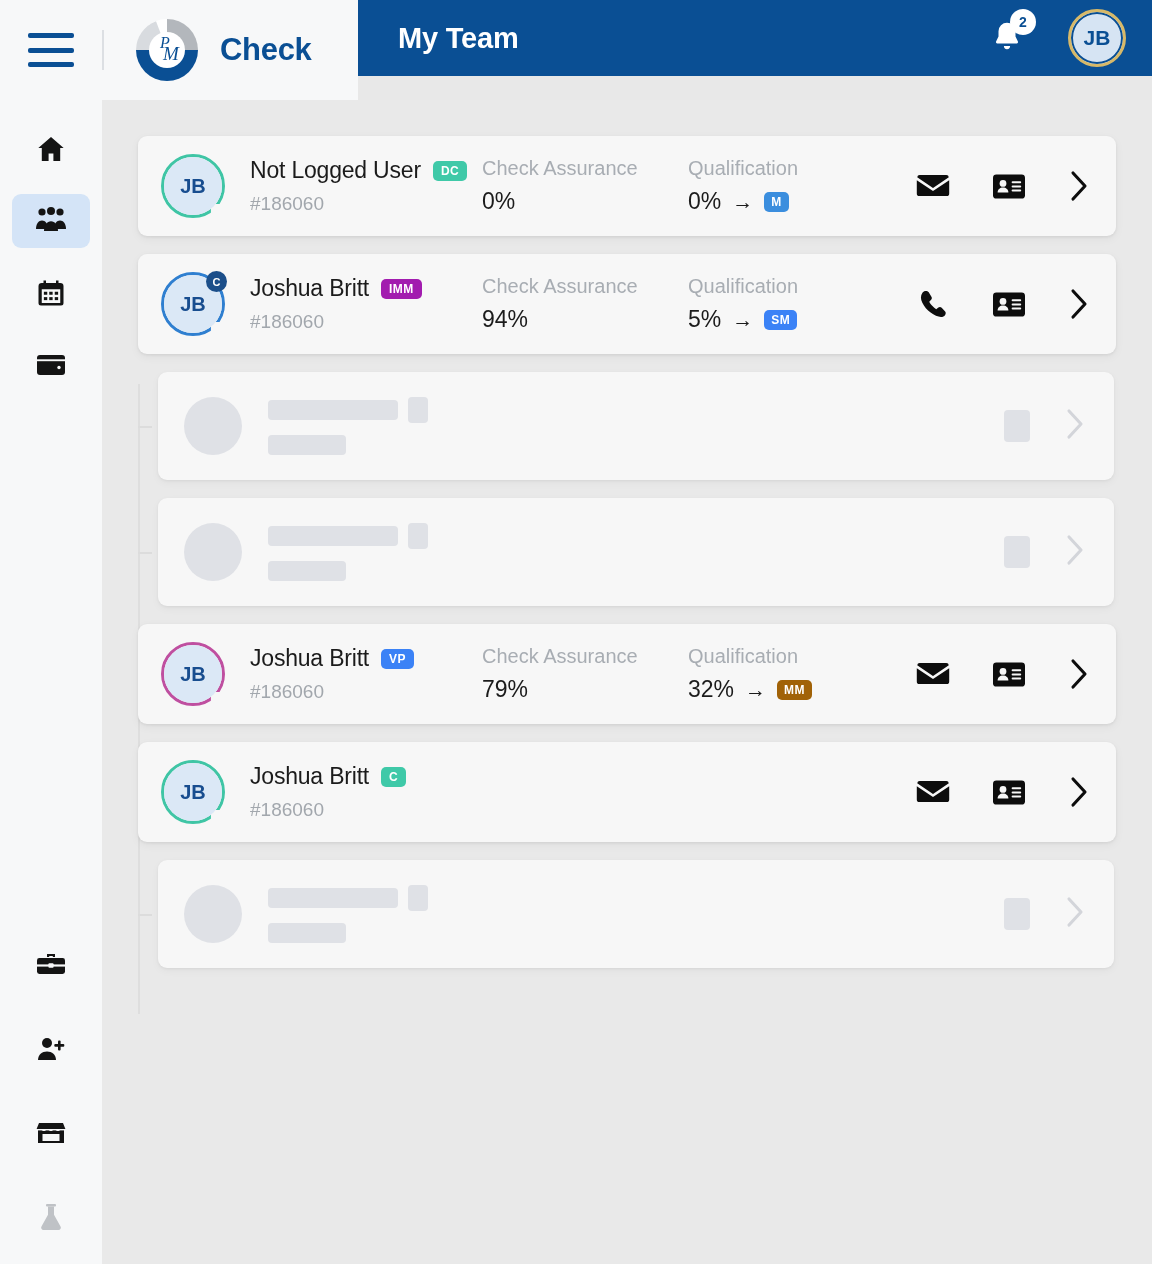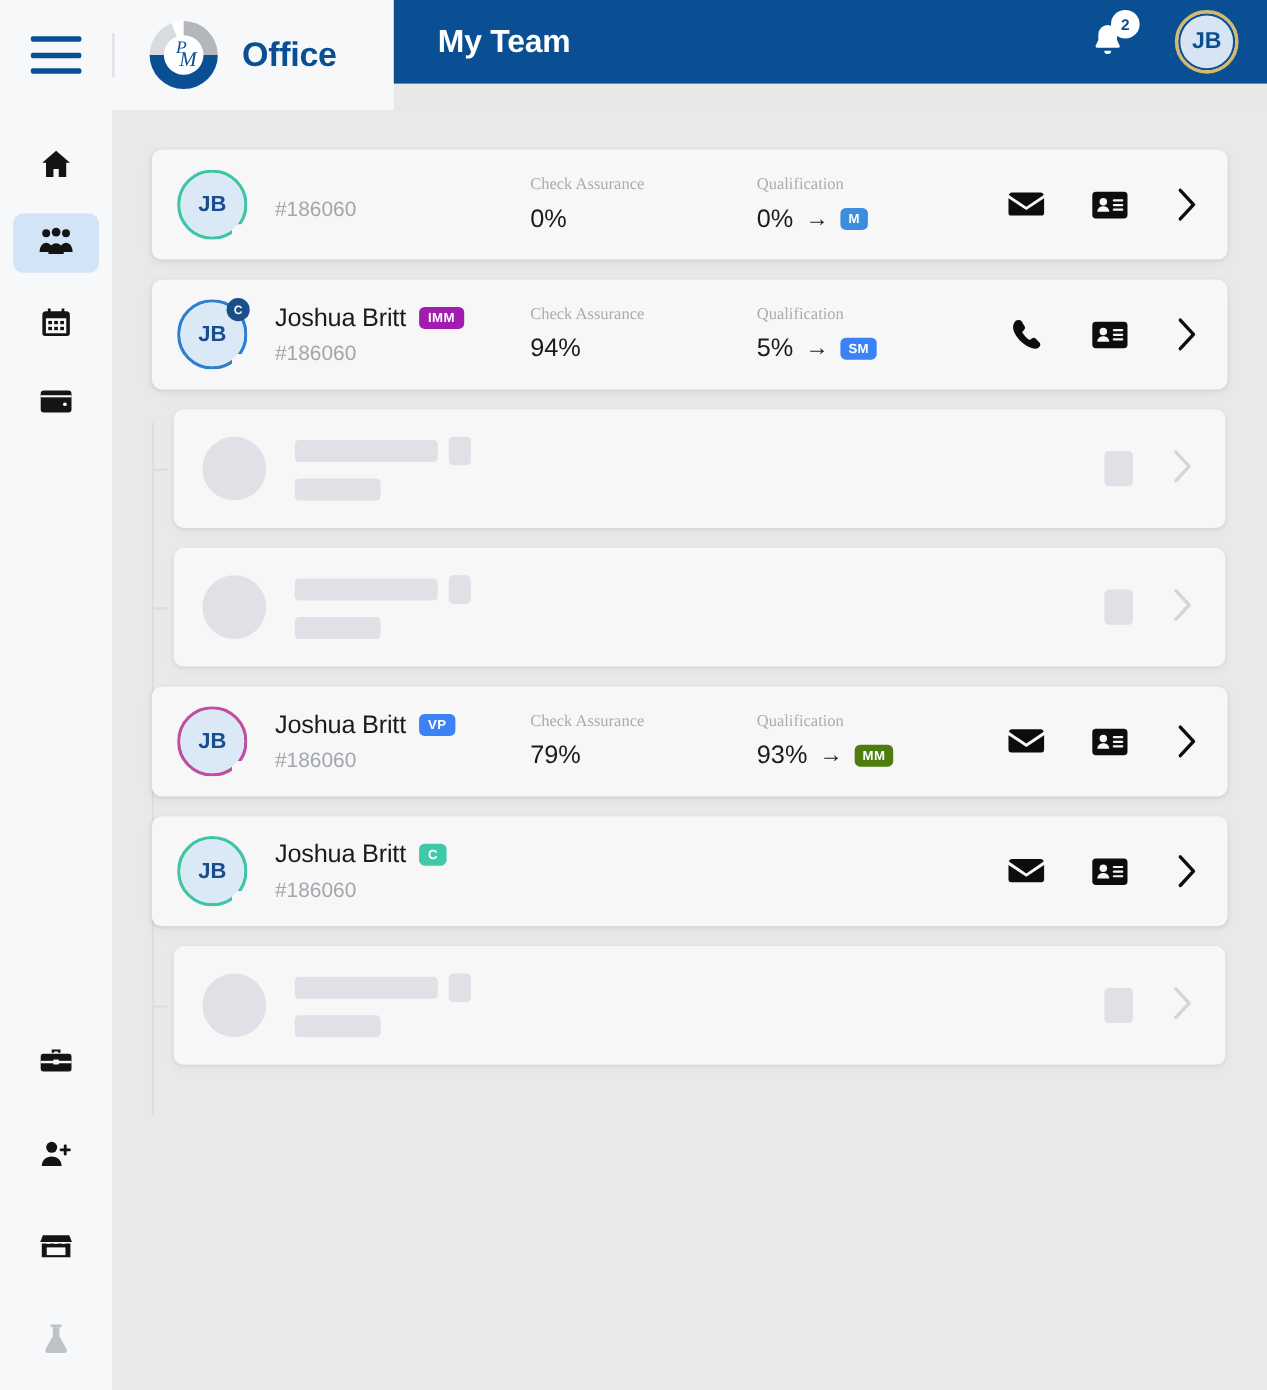--- a/index.html
+++ b/index.html
@@ -124,21 +124,21 @@
   .name-line { display:flex; align-items:center; gap:12px; }
   .p-name { font-size:23px; color:#1b1b1b; letter-spacing:-0.2px; }
   .role-badge {
     color:#ffffff; font-size:12px; font-weight:bold;
     padding:4px 8px; border-radius:5px; letter-spacing:0.4px;
     line-height:1;
   }
   .p-id { margin-top:9px; font-size:19px; color:#a2a7ad; }
 
   .metric { width:206px; }
-  .metric-label { font-size:15px; color:#a8adb3;font-family:Liberation Serif, serif; }
+  .metric-label { font-size:20px; color:#a8adb3; }
   .metric-value { margin-top:8px; font-size:23px; color:#1b1b1b; display:flex; align-items:center; gap:11px; }
   .metric-value .arrow { font-size:21px; color:#1b1b1b; }
   .tier-badge {
     background:#3b8ede; color:#ffffff; font-size:12px; font-weight:bold;
     padding:4px 7px; border-radius:5px; line-height:1; letter-spacing:0.4px;
   }
 
   .actions { margin-left:auto; margin-right:26px; display:flex; align-items:center; gap:42px; }
   .act-icon { width:34px; height:34px; display:flex; align-items:center; justify-content:center; cursor:pointer; }
   .chev { width:22px; height:34px; display:flex; align-items:center; justify-content:center; cursor:pointer; }
@@ -177,21 +177,21 @@
         <svg width="66" height="66" viewBox="0 0 66 66">
           <circle cx="33" cy="33" r="31" fill="#ffffff"></circle>
           <path d="M33 33 L33 2 A31 31 0 0 1 64 33 Z" fill="#b3b7bc"></path>
           <path d="M33 33 L64 33 A31 31 0 0 1 2 33 Z" fill="#0a4f94"></path>
           <path d="M33 33 L2 33 A31 31 0 0 1 22 4.2 Z" fill="#d8dbdf"></path>
           <circle cx="33" cy="33" r="18" fill="#ffffff"></circle>
           <text x="26" y="31" font-family="Liberation Serif, serif" font-size="16" font-style="italic" fill="#0a4f94">P</text>
           <text x="29" y="43" font-family="Liberation Serif, serif" font-size="19" font-style="italic" fill="#0a4f94">M</text>
         </svg>
       </div>
-      <div class="brand-name">Office</div>
+      <div class="brand-name">Check</div>
     </div>
 
     <div class="topbar-right">
       <div class="page-title">My Team</div>
       <div class="topbar-actions">
         <div class="bell-wrap">
           <svg width="34" height="36" viewBox="0 0 24 24" fill="#ffffff">
             <path d="M12 2a6 6 0 0 0-6 6v3.6L4.3 15.2a.9.9 0 0 0 .8 1.3h13.8a.9.9 0 0 0 .8-1.3L18 11.6V8a6 6 0 0 0-6-6z"></path>
             <path d="M9.8 18.4h4.4a2.2 2.2 0 0 1-4.4 0z"></path>
           </svg>
@@ -300,20 +300,24 @@
   <div class="content">
     <div class="tree" id="tree">
       <div class="tree-line"></div>
     <div class="row-top">
           <div class="card">
             <div class="avatar">
               <div class="arc" style="border-color:#3fc5a5 #3fc5a5 #3fc5a5 #3fc5a5; border-top-color:#3fc5a5; clip-path: polygon(0 0,100% 0,100% 78%,78% 78%,78% 100%,0 100%);"></div>
               <div class="ring">JB</div>
             </div>
             <div class="id-block">
+              <div class="name-line">
+                <span class="p-name">Not Logged User</span>
+                <span class="role-badge" style="background:#3fc9a8">DC</span>
+              </div>
               <div class="p-id">#186060</div>
             </div>
             <div class="metric">
               <div class="metric-label">Check Assurance</div>
               <div class="metric-value">0%</div>
             </div>
             <div class="metric">
               <div class="metric-label">Qualification</div>
               <div class="metric-value">
                 <span>0%</span>
@@ -449,23 +453,23 @@
               </div>
               <div class="p-id">#186060</div>
             </div>
             <div class="metric">
               <div class="metric-label">Check Assurance</div>
               <div class="metric-value">79%</div>
             </div>
             <div class="metric">
               <div class="metric-label">Qualification</div>
               <div class="metric-value">
-                <span>93%</span>
+                <span>32%</span>
                 <span class="arrow">→</span>
-                <span class="tier-badge" style="background:#4d7c0f">MM</span>
+                <span class="tier-badge" style="background:#a16207">MM</span>
               </div>
             </div>
             <div class="actions">
               <div class="act-icon">
   <svg width="34" height="26" viewBox="0 0 34 26" fill="#0d0d0d">
     <path d="M1.2 4.2 17 15 32.8 4.2A2.6 2.6 0 0 0 30.4 2H3.6a2.6 2.6 0 0 0-2.4 2.2z"></path>
     <path d="M0.8 7.3v13.1A2.6 2.6 0 0 0 3.4 23h27.2a2.6 2.6 0 0 0 2.6-2.6V7.3L17 18z"></path>
   </svg>
 </div>
               <div class="act-icon">

